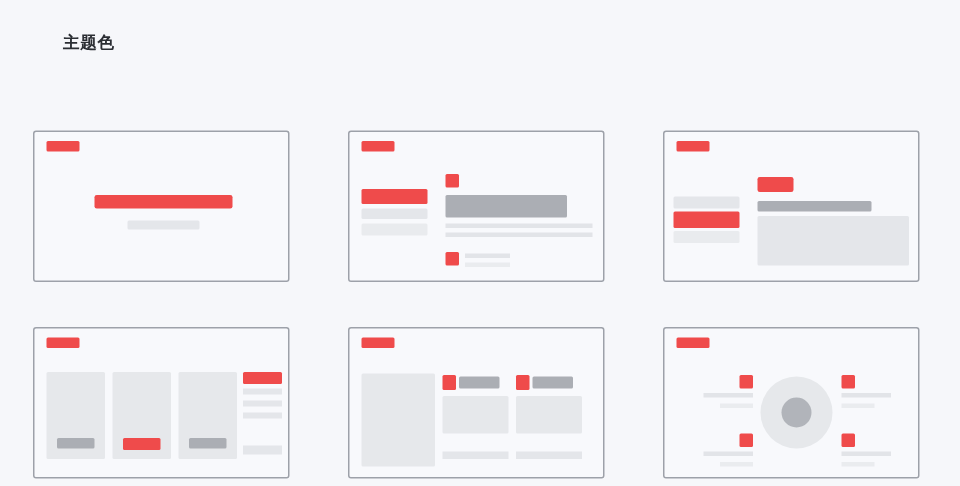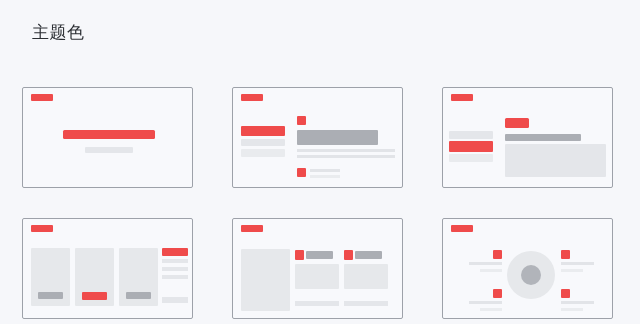--- a/index.html
+++ b/index.html
@@ -11,24 +11,24 @@
   }
 
   body {
     background: #F6F7FA;
     font-family: "Liberation Sans", sans-serif;
     position: relative;
   }
 
   #page-title {
     position: absolute;
-    left: 32px;
+    left: 42px;
     top: 24px;
-    font-size: 17px;
-    font-weight: 400;
+    font-size: 11px;
+    font-weight: 700;
     color: #2B2E33;
     letter-spacing: 0.5px;
     line-height: 1;
   }
 
   #card-grid {
     position: absolute;
     left: 22px;
     top: 87px;
     width: 596px;

